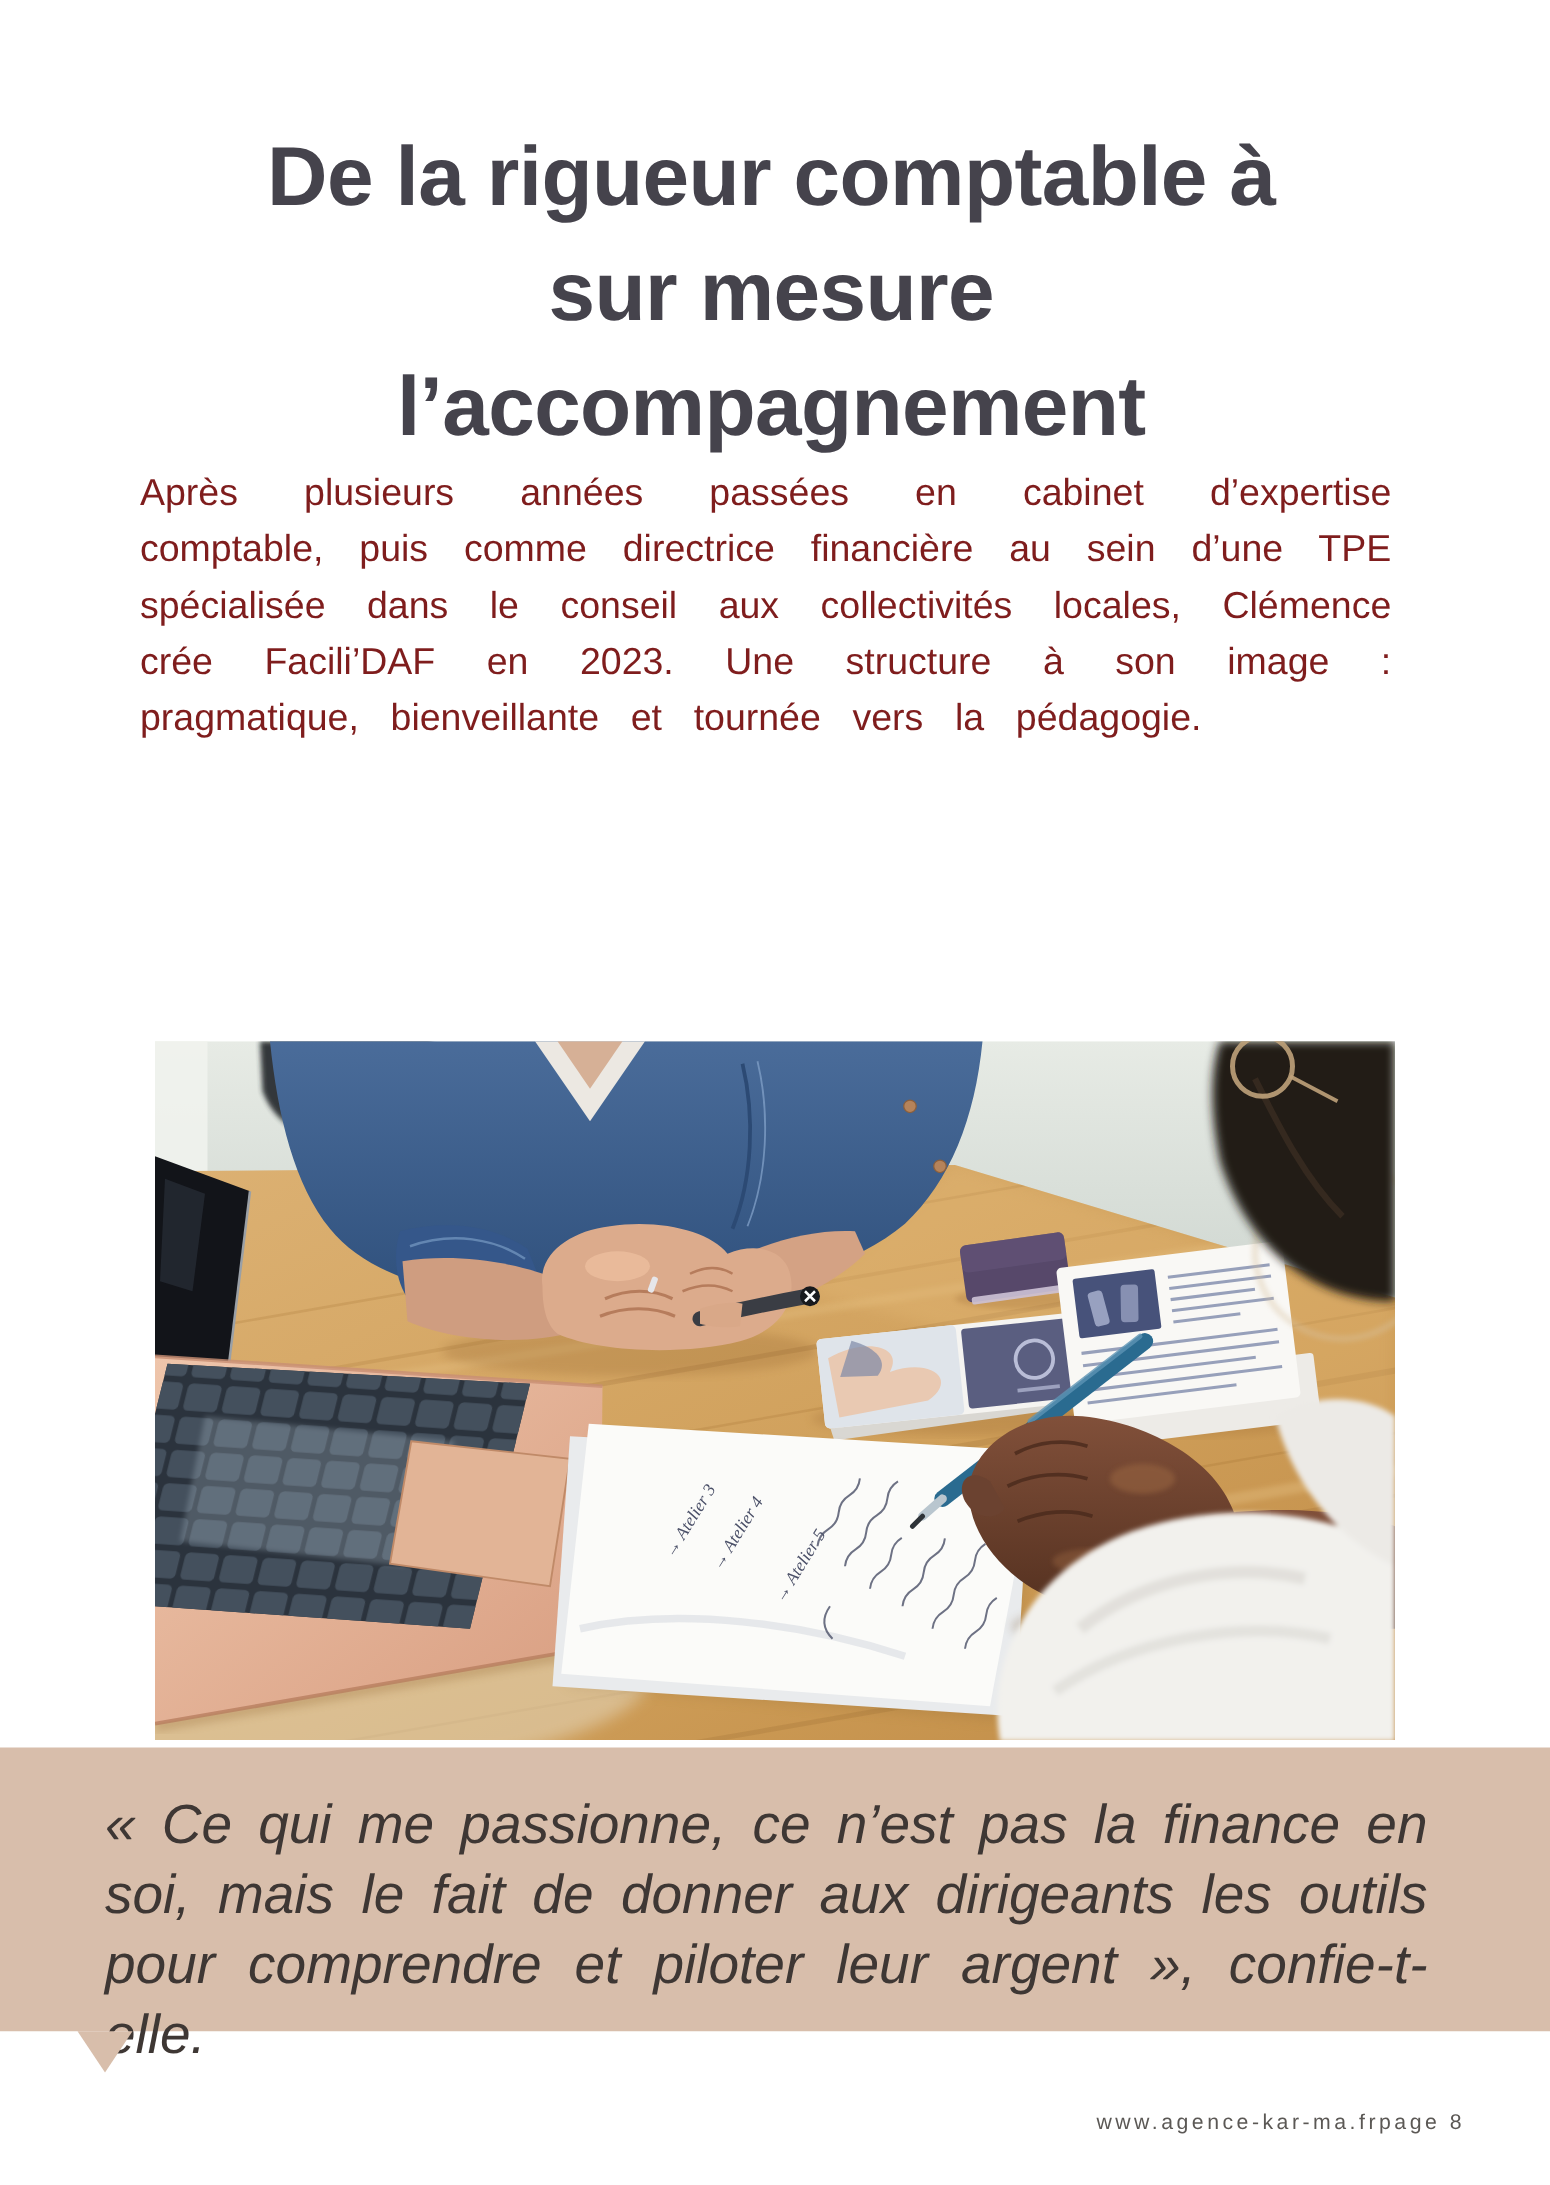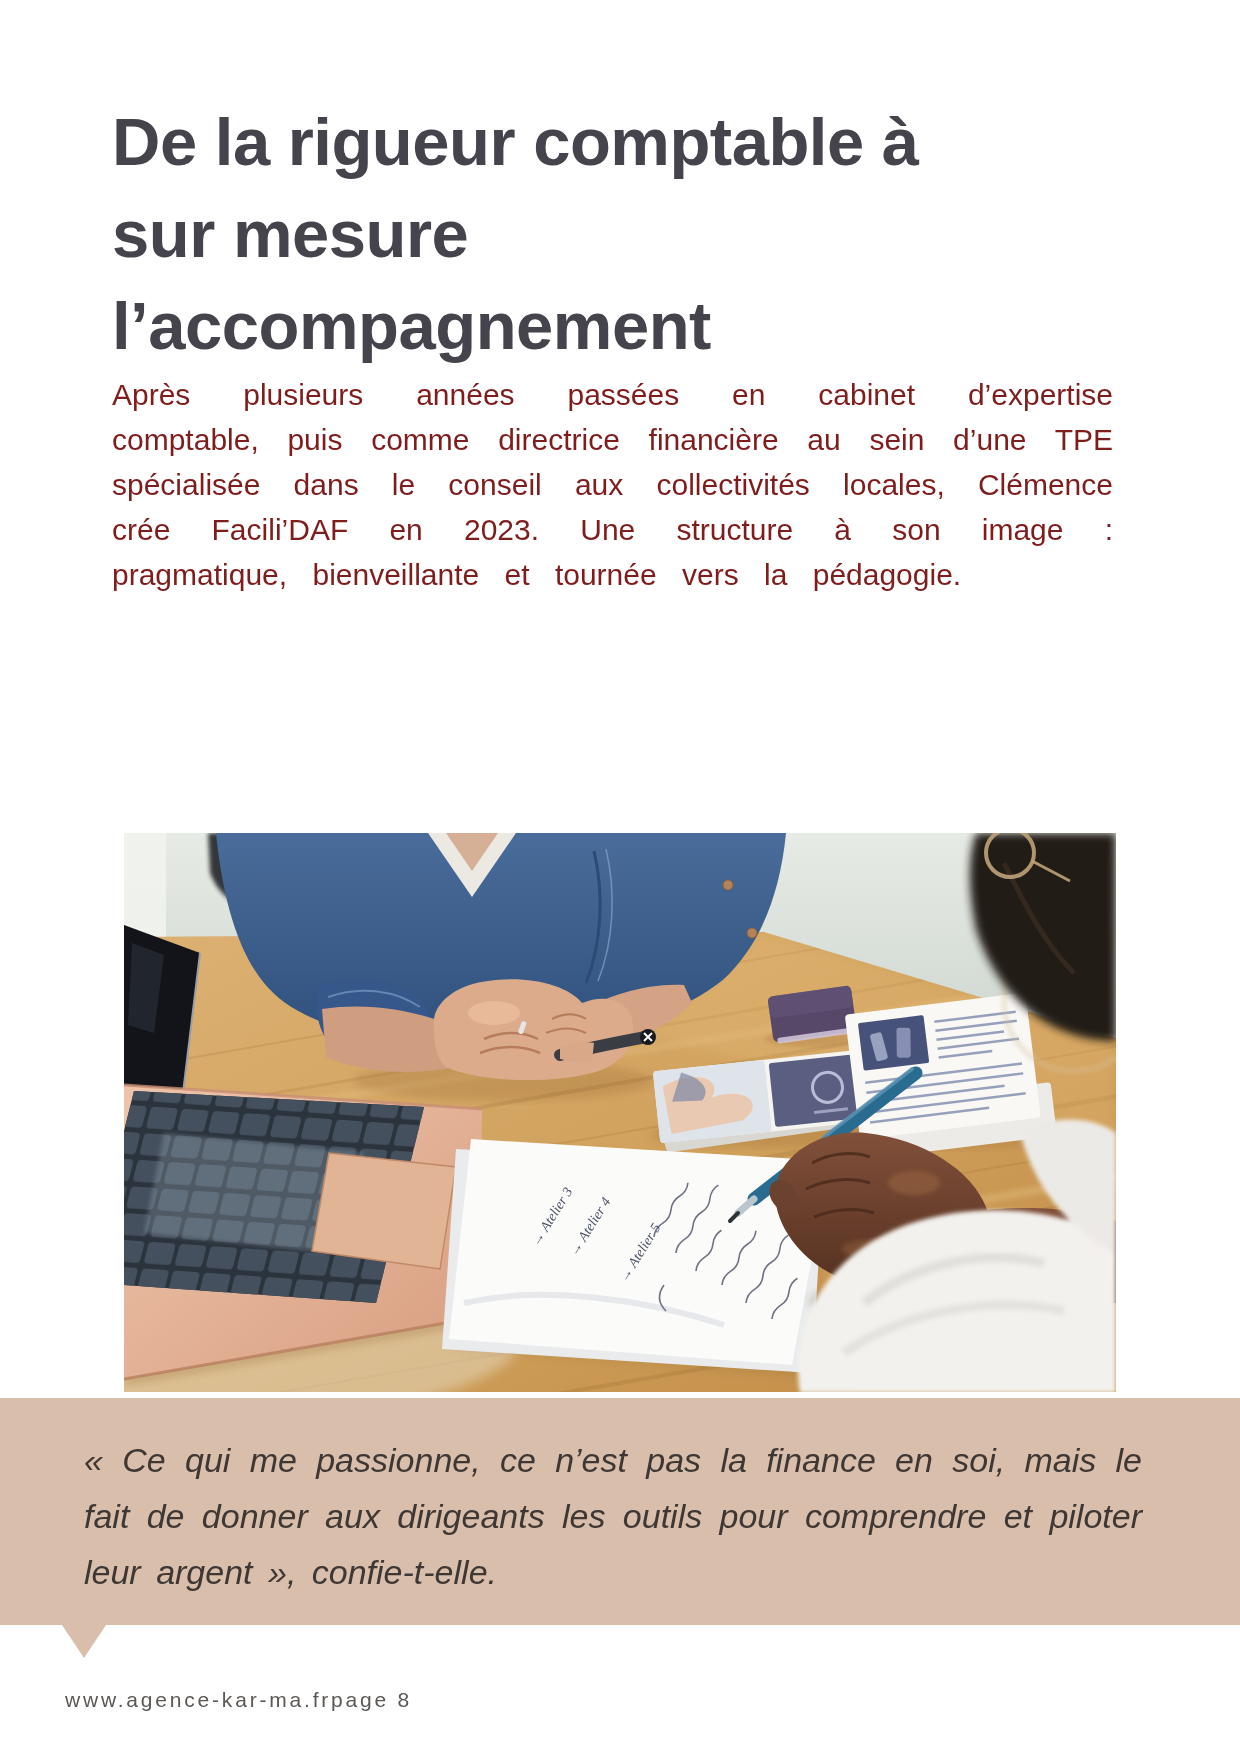--- a/index.html
+++ b/index.html
@@ -6,49 +6,49 @@
   .page{
     position:relative;width:1240px;height:1748px;margin:0 auto;
     background:#ffffff;overflow:hidden;
     font-family:"Liberation Sans", sans-serif;
   }
   .title{
     position:absolute;left:112px;top:96px;width:1010px;
     font-size:67px;line-height:92px;font-weight:700;
     color:#45434c;letter-spacing:-0.5px;margin:0;
   }
-  .title-line{display:block;}
+  .title-line{display:block;text-align:center;}
   .intro{
     position:absolute;left:112px;top:372px;width:1001px;
     font-size:30px;line-height:45px;color:#7f1d1d;
     text-align:justify;text-align-last:left;word-spacing:17px;
   }
   .photo{
     position:absolute;left:124px;top:833px;width:992px;height:559px;margin:0;
   }
   .photo svg{display:block;width:992px;height:559px;}
   .quote-box{
     position:absolute;left:0;top:1398px;width:1240px;height:227px;
     background:#d8beab;
   }
   .quote-text{
     padding:34px 98px 0 84px;
-    font-size:34px;line-height:56px;font-style:italic;
+    font-size:44px;line-height:56px;font-style:italic;
     color:#3e3734;text-align:justify;text-align-last:left;word-spacing:6px;
   }
   .quote-tail{
     position:absolute;left:62px;bottom:-33px;width:0;height:0;
     border-left:22px solid transparent;border-right:22px solid transparent;
     border-top:33px solid #d8beab;
   }
   .footer{
     position:absolute;left:0;top:1688px;width:1240px;
-    display:flex;justify-content:flex-start;box-sizing:border-box;
+    display:flex;justify-content:flex-end;box-sizing:border-box;
     padding:0 68px 0 65px;
-    font-size:21px;letter-spacing:2.8px;color:#5b5855;
+    font-size:17px;letter-spacing:2.8px;color:#5b5855;
   }
 </style>
 </head>
 <body>
 
 <div class="page">
 
   <h1 class="title">
     <span class="title-line">De la rigueur comptable à</span>
     <span class="title-line">sur mesure</span>

